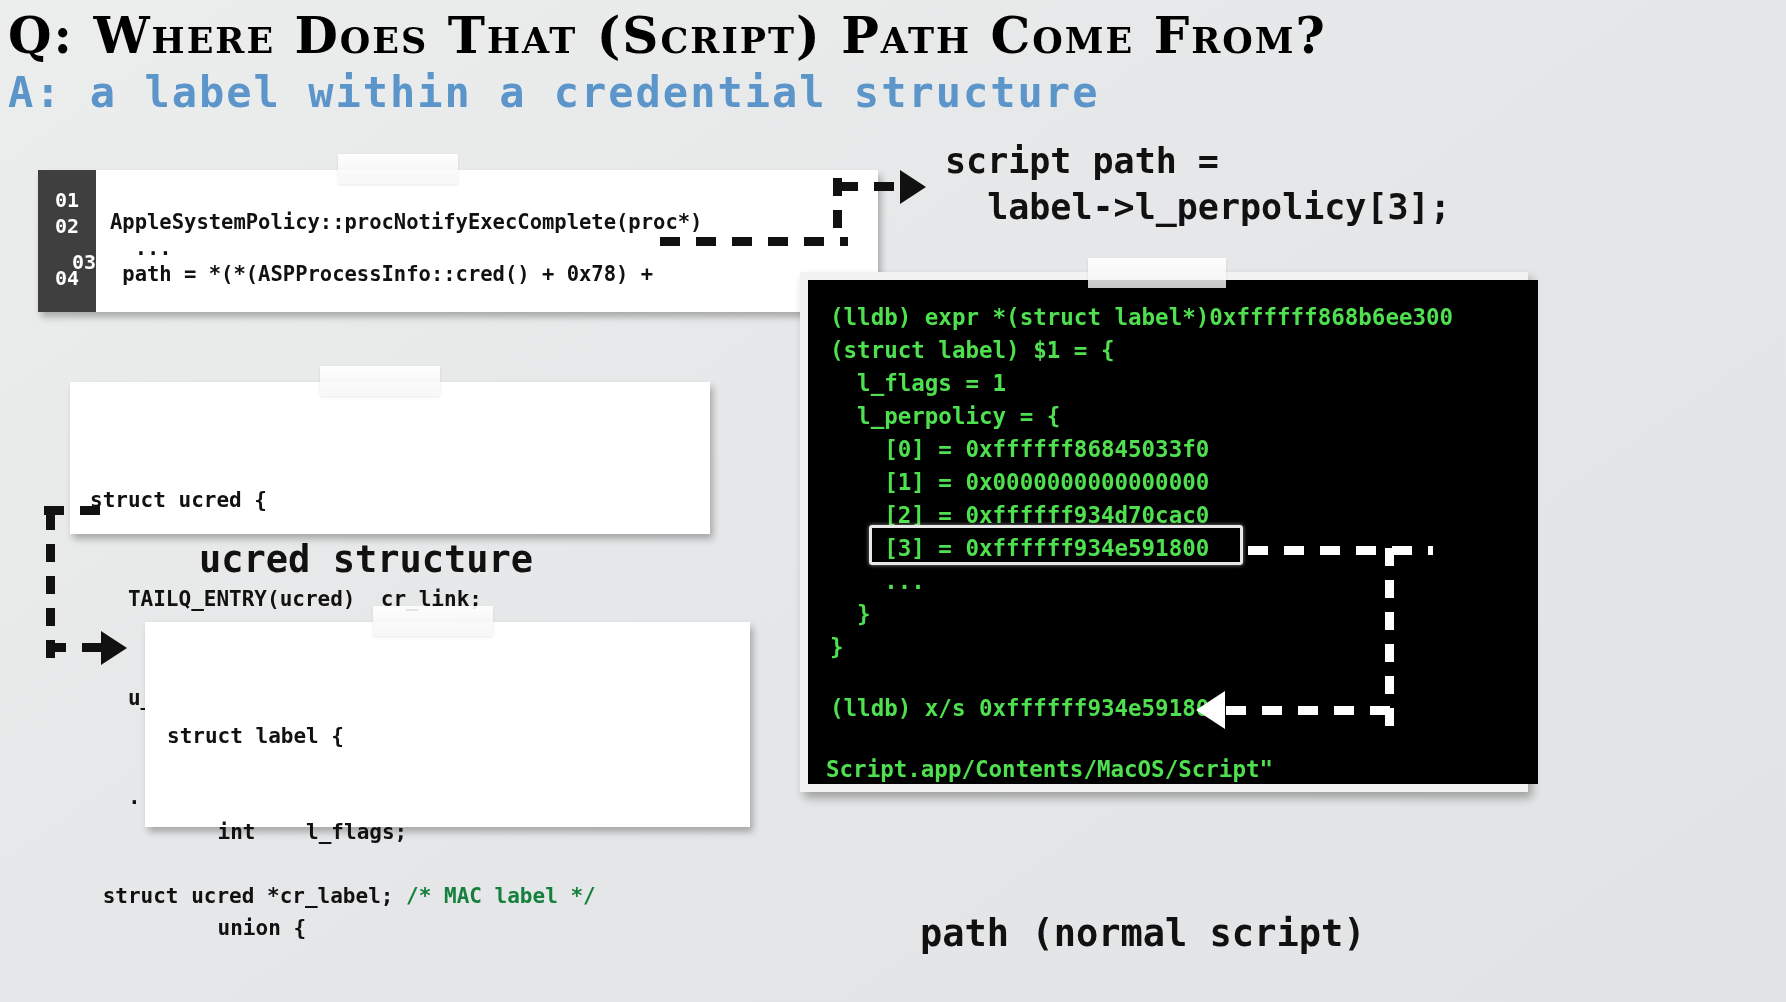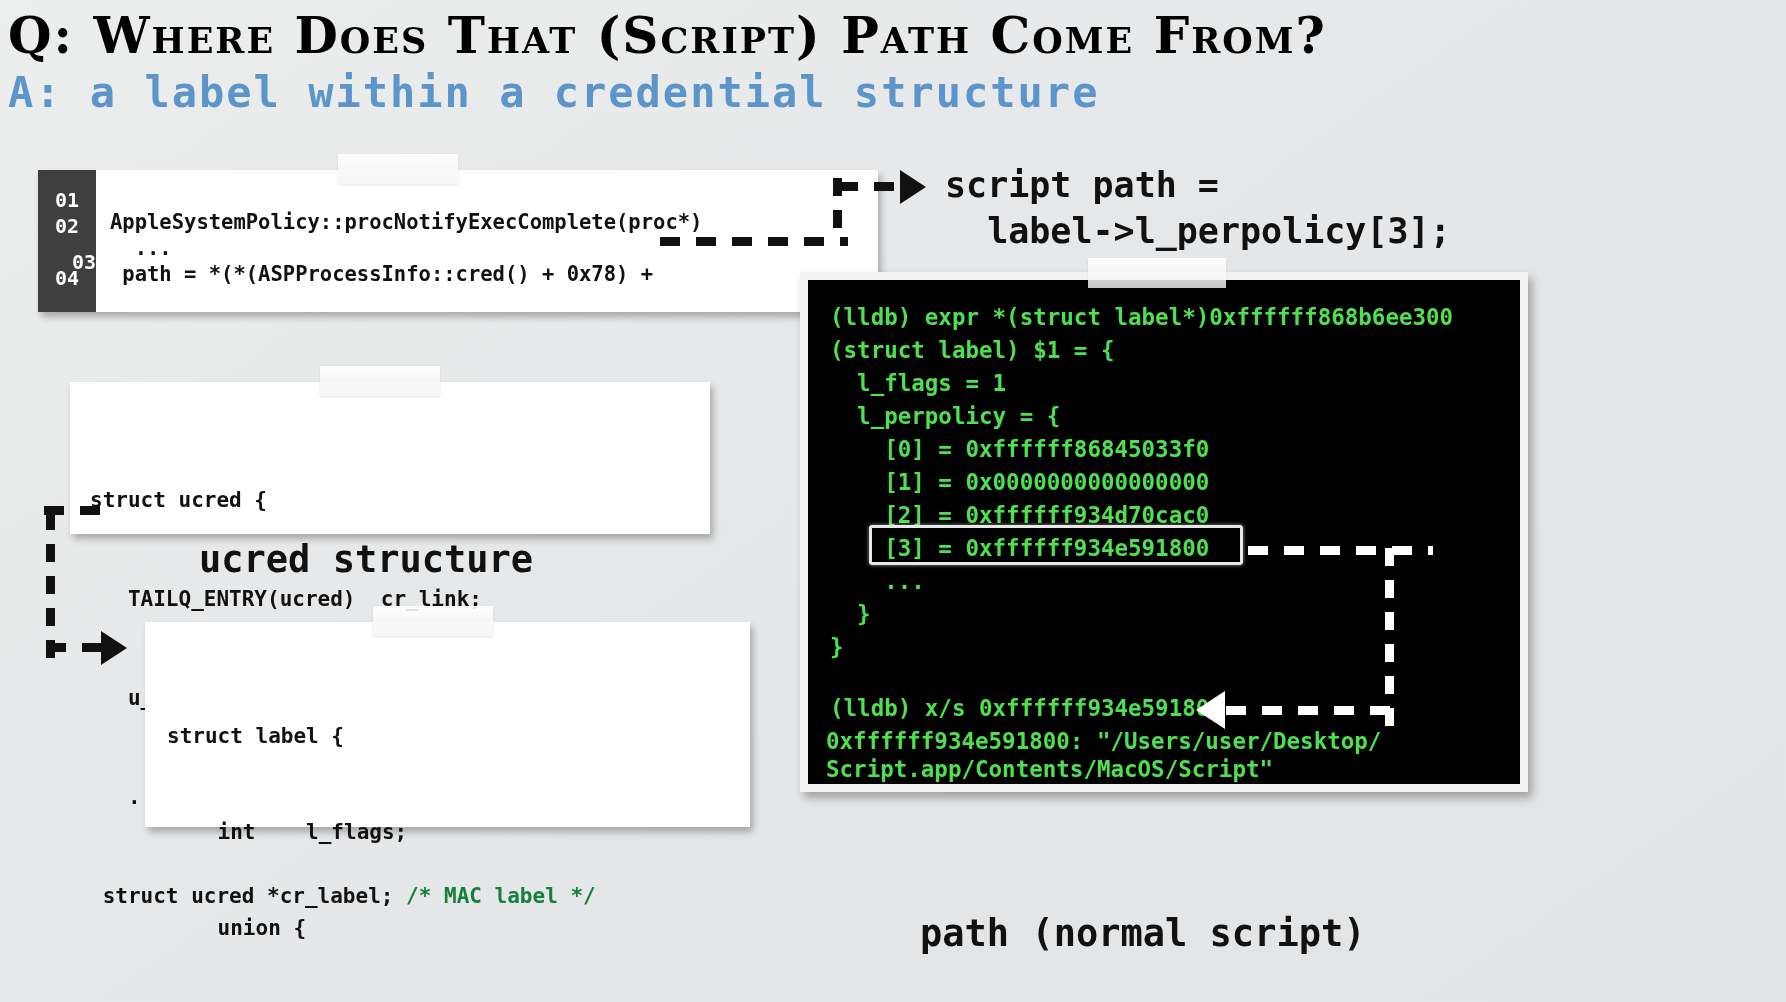--- a/index.html
+++ b/index.html
@@ -77,34 +77,34 @@
     position:absolute;
     font-family:"DejaVu Sans Mono","Liberation Mono",monospace;
     font-weight:bold;color:#111;font-size:37px;white-space:nowrap;
   }
   #cap-ucred{left:199px;top:538px;}
   #cap-label{left:253px;top:834px;}
   #cap-path{left:920px;top:912px;}
 
   
   #annot-script{
-    position:absolute;left:945px;top:162px;
+    position:absolute;left:945px;top:138px;
     font-family:"DejaVu Sans Mono","Liberation Mono",monospace;
     font-weight:bold;color:#111;font-size:35px;line-height:46px;white-space:pre;
   }
 
   
   #terminal-frame{
     position:absolute;left:800px;top:272px;width:728px;height:520px;
     background:#f2f2f2;box-shadow:4px 6px 9px rgba(0,0,0,.30);
     padding:8px;box-sizing:border-box;
   }
   #terminal{
     position:absolute;left:808px;top:280px;width:712px;height:504px;
-    background:#000;overflow:hidden;
+    background:#000;overflow:hidden;padding-left:18px;
   }
   #terminal .tline{
     position:absolute;left:22px;
     font-family:"DejaVu Sans Mono","Liberation Mono",monospace;
     font-weight:bold;color:#4fe04f;font-size:22.5px;white-space:pre;
   }
   #hl-box{
     position:absolute;left:869px;top:525px;width:368px;height:34px;
     border:3px solid #e8e8e8;border-radius:3px;
     box-shadow:0 0 4px rgba(255,255,255,.55);
@@ -194,21 +194,20 @@
     <div class="tline" style="top:123px;">  l_perpolicy = {</div>
     <div class="tline" style="top:156px;">    [0] = 0xffffff86845033f0</div>
     <div class="tline" style="top:189px;">    [1] = 0x0000000000000000</div>
     <div class="tline" style="top:222px;">    [2] = 0xffffff934d70cac0</div>
     <div class="tline" style="top:255px;">    [3] = 0xffffff934e591800</div>
     <div class="tline" style="top:288px;">    ...</div>
     <div class="tline" style="top:321px;">  }</div>
     <div class="tline" style="top:354px;">}</div>
     <div class="tline" style="top:387px;"></div>
     <div class="tline" style="top:415px;">(lldb) x/s 0xffffff934e591800</div>
-    <div class="tline" style="left:18px;top:448px;">0xffffff934e591800: "/Users/user/Desktop/</div>
     <div class="tline" style="left:18px;top:476px;">Script.app/Contents/MacOS/Script"</div>
 
     <div class="dash-h w" style="left:440px;top:266px;width:185px;"></div>
     <div class="dash-v w" style="left:577px;top:268px;height:190px;"></div>
     <div class="dash-h w" style="left:418px;top:426px;width:166px;"></div>
     <div class="arrow-l" style="left:388px;top:411px;"></div>
   </div>
   <div id="hl-box"></div>
 
   <div class="caption" id="cap-path">path (normal script)</div>

